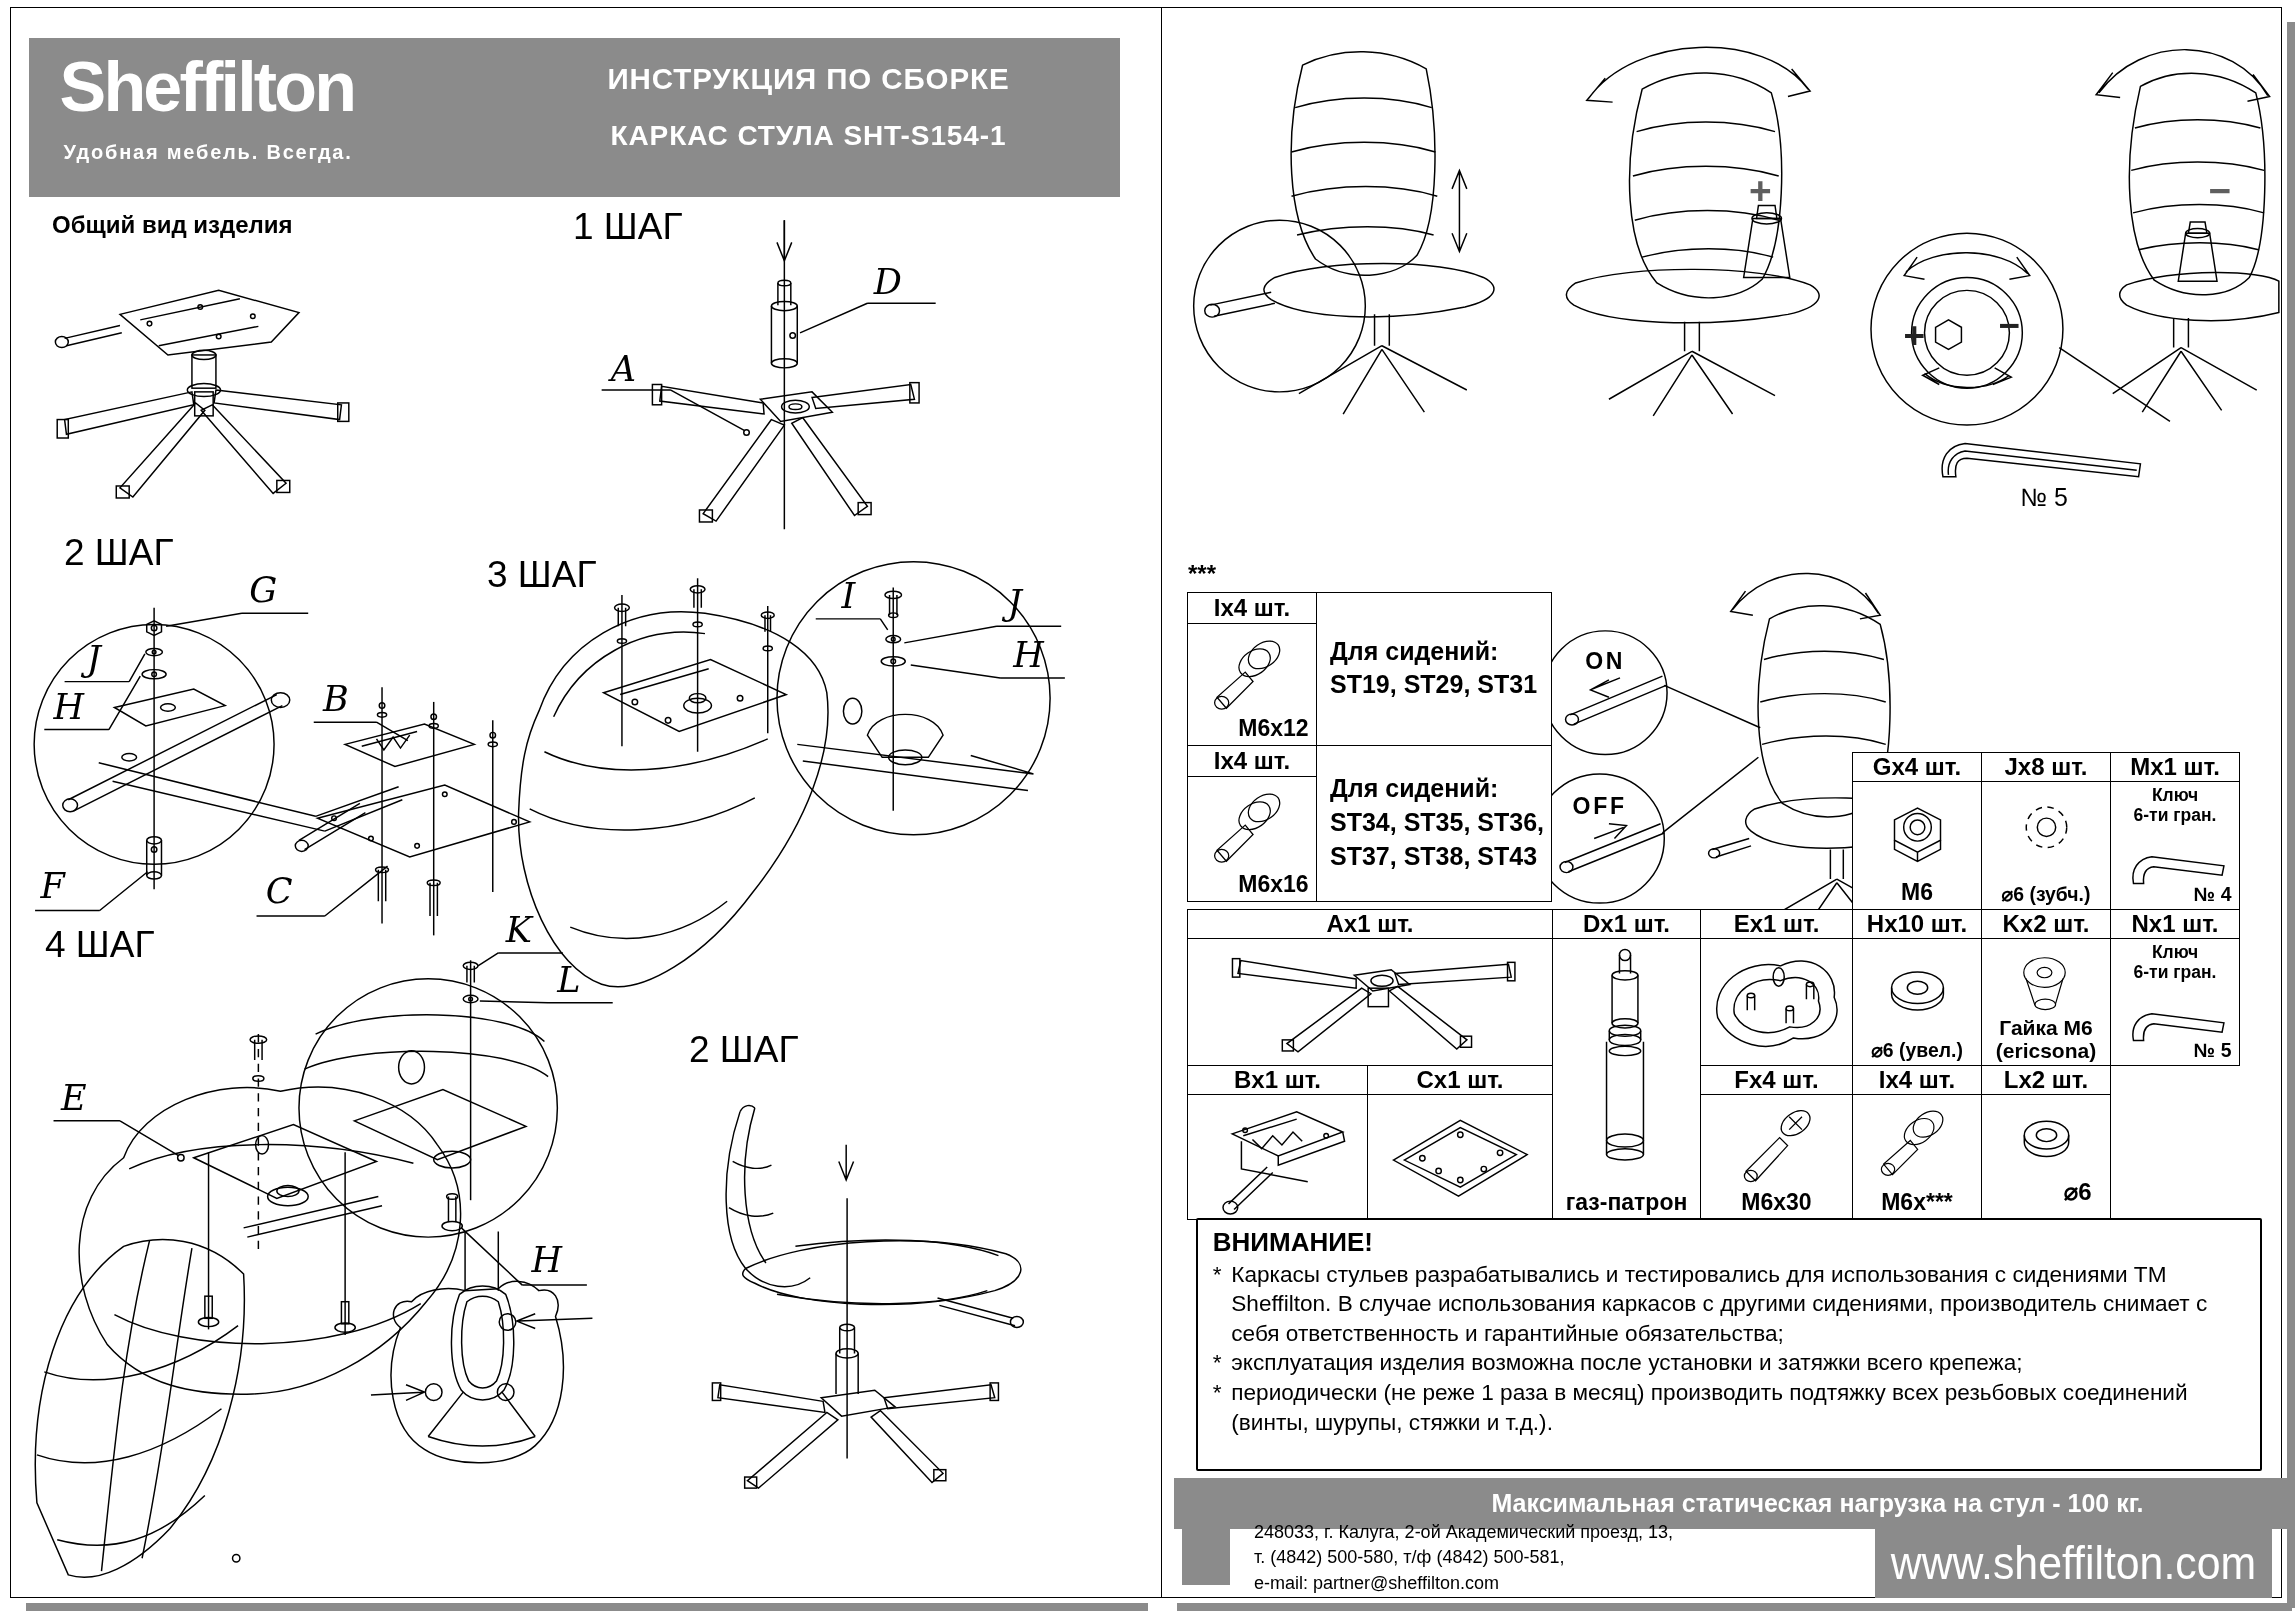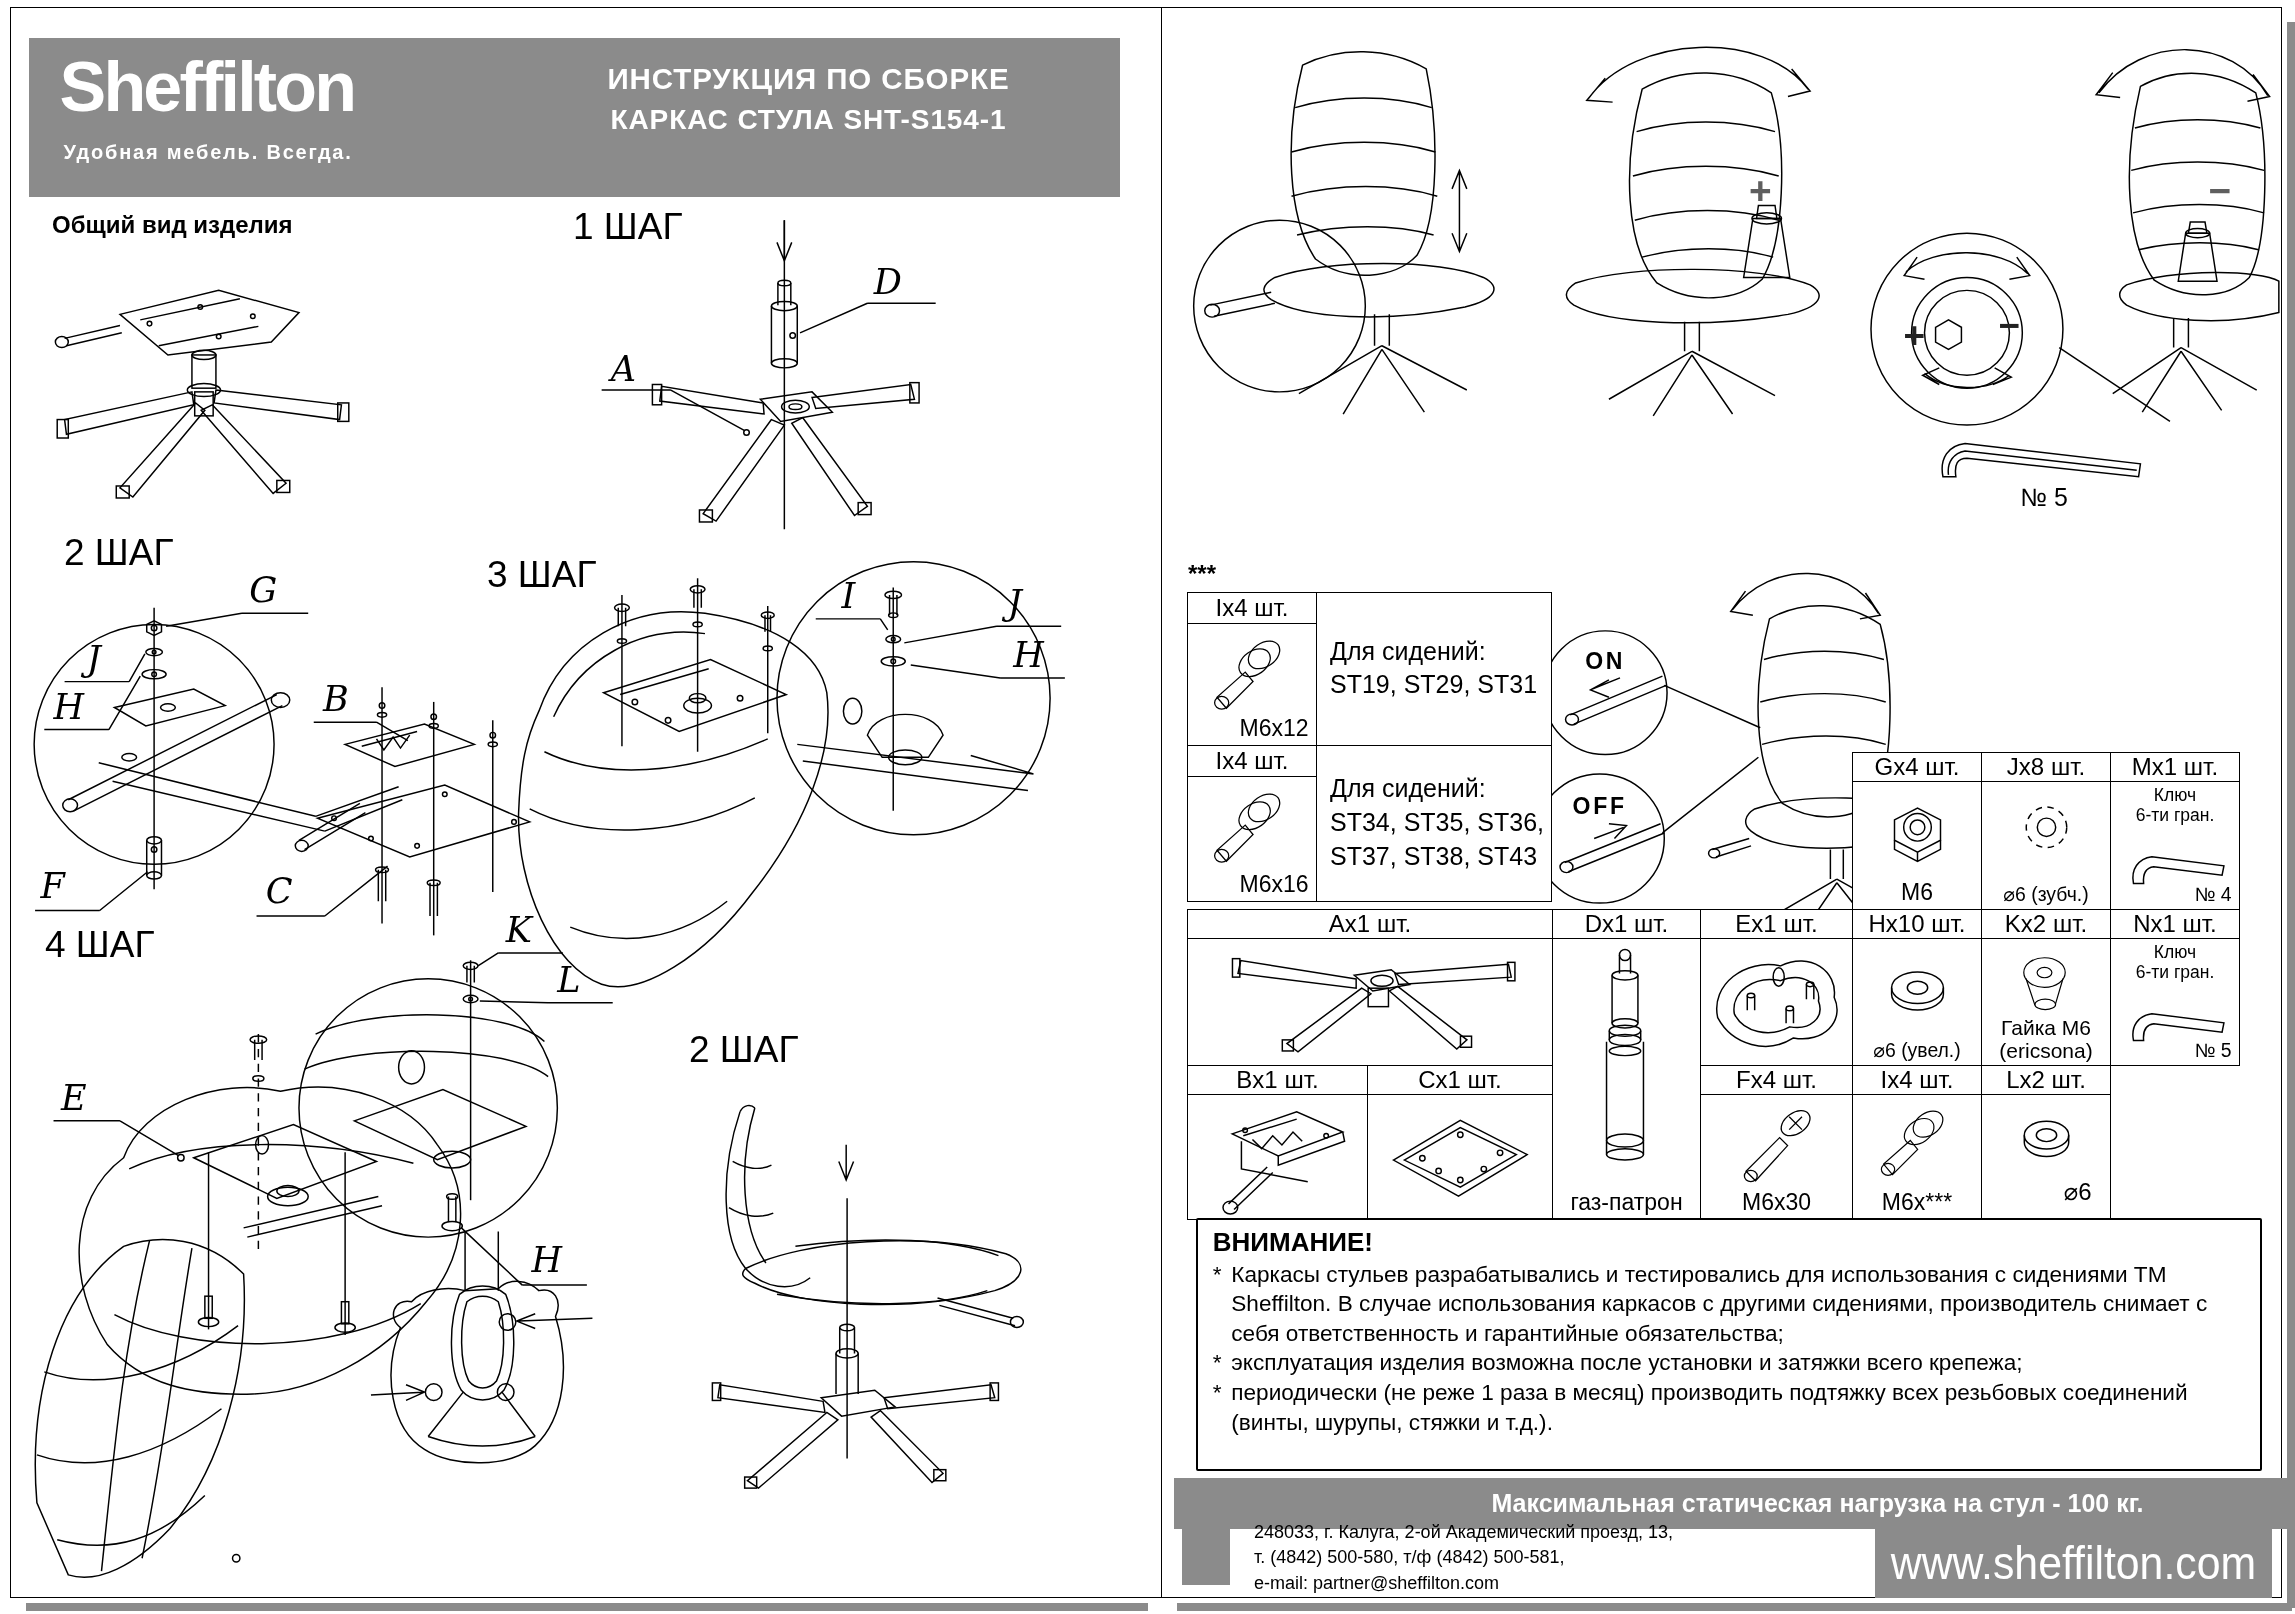--- a/index.html
+++ b/index.html
@@ -7,40 +7,40 @@
   .page{position:absolute;top:6.5px;background:#fff;border:1.8px solid #000;}
   .page-left{left:10px;width:1125px;height:1589px;padding-left:25px;}
   .page-right{left:1161px;width:1119px;height:1589px;}
   .shadow{position:absolute;background:var(--band,#8b8b8b);}
   
   .band{position:absolute;left:17.5px;top:30px;width:1091px;height:159px;background:var(--band,#8b8b8b);}
   .brand{position:absolute;left:31px;top:9.2px;font-size:70px;font-weight:bold;color:#fff;letter-spacing:-2.8px;}
   .tagline{position:absolute;left:35px;top:103px;font-size:20px;color:#fff;letter-spacing:1.8px;font-weight:bold;}
   .titles{position:absolute;left:480px;top:24px;width:600px;text-align:center;color:#fff;}
   .title1{font-size:29.5px;font-weight:bold;letter-spacing:0.9px;}
-  .title2{font-size:28px;font-weight:bold;margin-top:8px;letter-spacing:0.9px;}
+  .title2{font-size:28px;font-weight:bold;margin-top:24px;letter-spacing:0.9px;}
   .overview-label{position:absolute;left:41px;top:203px;font-size:24px;font-weight:bold;}
   .step-label{position:absolute;font-size:37px;font-weight:400;}
   
   svg.art{position:absolute;left:0;top:0;}
   svg.art path,svg.art line,svg.art ellipse,svg.art circle,svg.art polygon,svg.art rect{fill:none;stroke:#000;stroke-width:1.6;}
   svg .axis{stroke:var(--axis,#e6a23c);stroke-width:1.6;}
   svg .knob{fill:var(--knob,#7a7a7a);stroke:#333;}
   svg .fdot{fill:#000;stroke:none;}
   svg .gdot{fill:var(--knob,#7a7a7a);stroke:#000;}
   svg text{stroke:none;fill:#000;}
   svg text.callout{font-family:"DejaVu Serif",serif;font-style:italic;font-size:38px;}
   svg text.onoff{font-family:"Liberation Sans",sans-serif;font-weight:bold;font-size:25px;letter-spacing:3px;text-anchor:middle;}
   svg text.keylbl{font-family:"Liberation Sans",sans-serif;font-size:27px;}
   svg text.pm{font-family:"Liberation Sans",sans-serif;font-weight:bold;font-size:42px;fill:#5f5f5f;text-anchor:middle;}
   svg text.pm2{font-family:"Liberation Sans",sans-serif;font-weight:bold;font-size:40px;fill:#222;text-anchor:middle;}
   svg .thick{stroke-width:2.6;}
   
   table.parts{border-collapse:collapse;position:absolute;table-layout:fixed;z-index:3;}
-  table.parts td{border:1.8px solid #000;padding:0;background:#fff;position:relative;vertical-align:top;}
+  table.parts td{border:1.8px solid #000;padding:0;background:#fff;position:relative;vertical-align:top;font-weight:bold;}
   table.parts td.void{border:none;background:transparent;}
   table.parts td.hdr{text-align:center;vertical-align:middle;font-size:24px;}
   .celllbl{position:absolute;font-size:23px;white-space:pre-line;}
   .lbl-br{right:7.4px;bottom:2.8px;}
   .lbl-bc{left:0;right:0;bottom:2.8px;text-align:center;}
   .lbl-tc{left:0;right:0;top:3.7px;text-align:center;font-size:17.5px;line-height:1.15;}
   .desc-cell{font-size:25px;line-height:1.35;white-space:pre-line;}
   .desc-inner{position:absolute;left:13px;top:50%;transform:translateY(-50%);}
   .preline{white-space:pre-line;}
   

